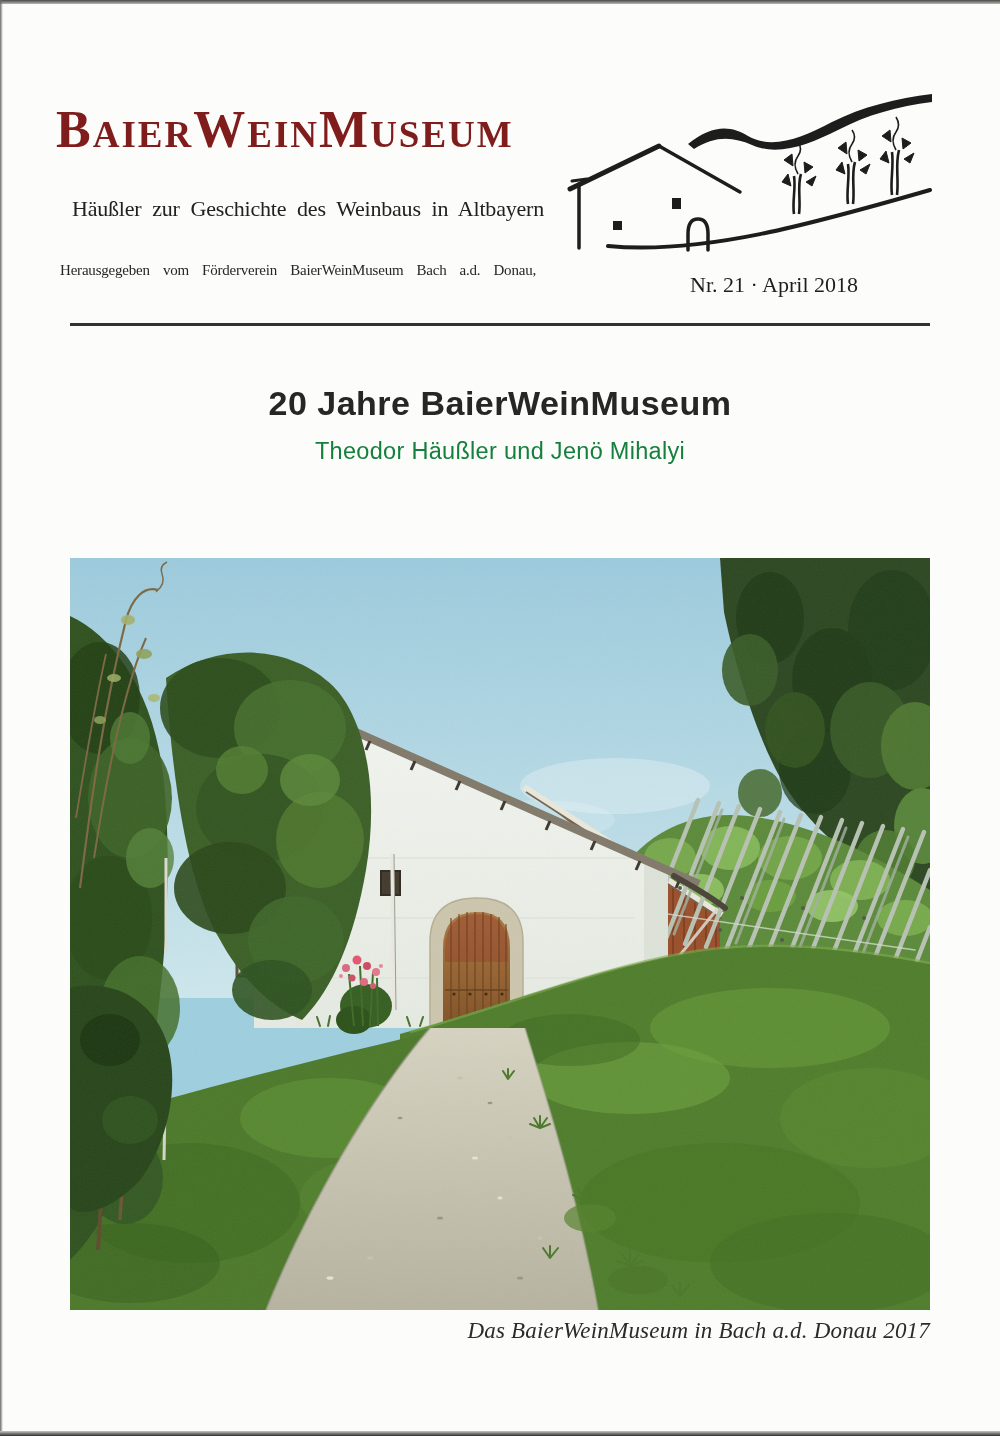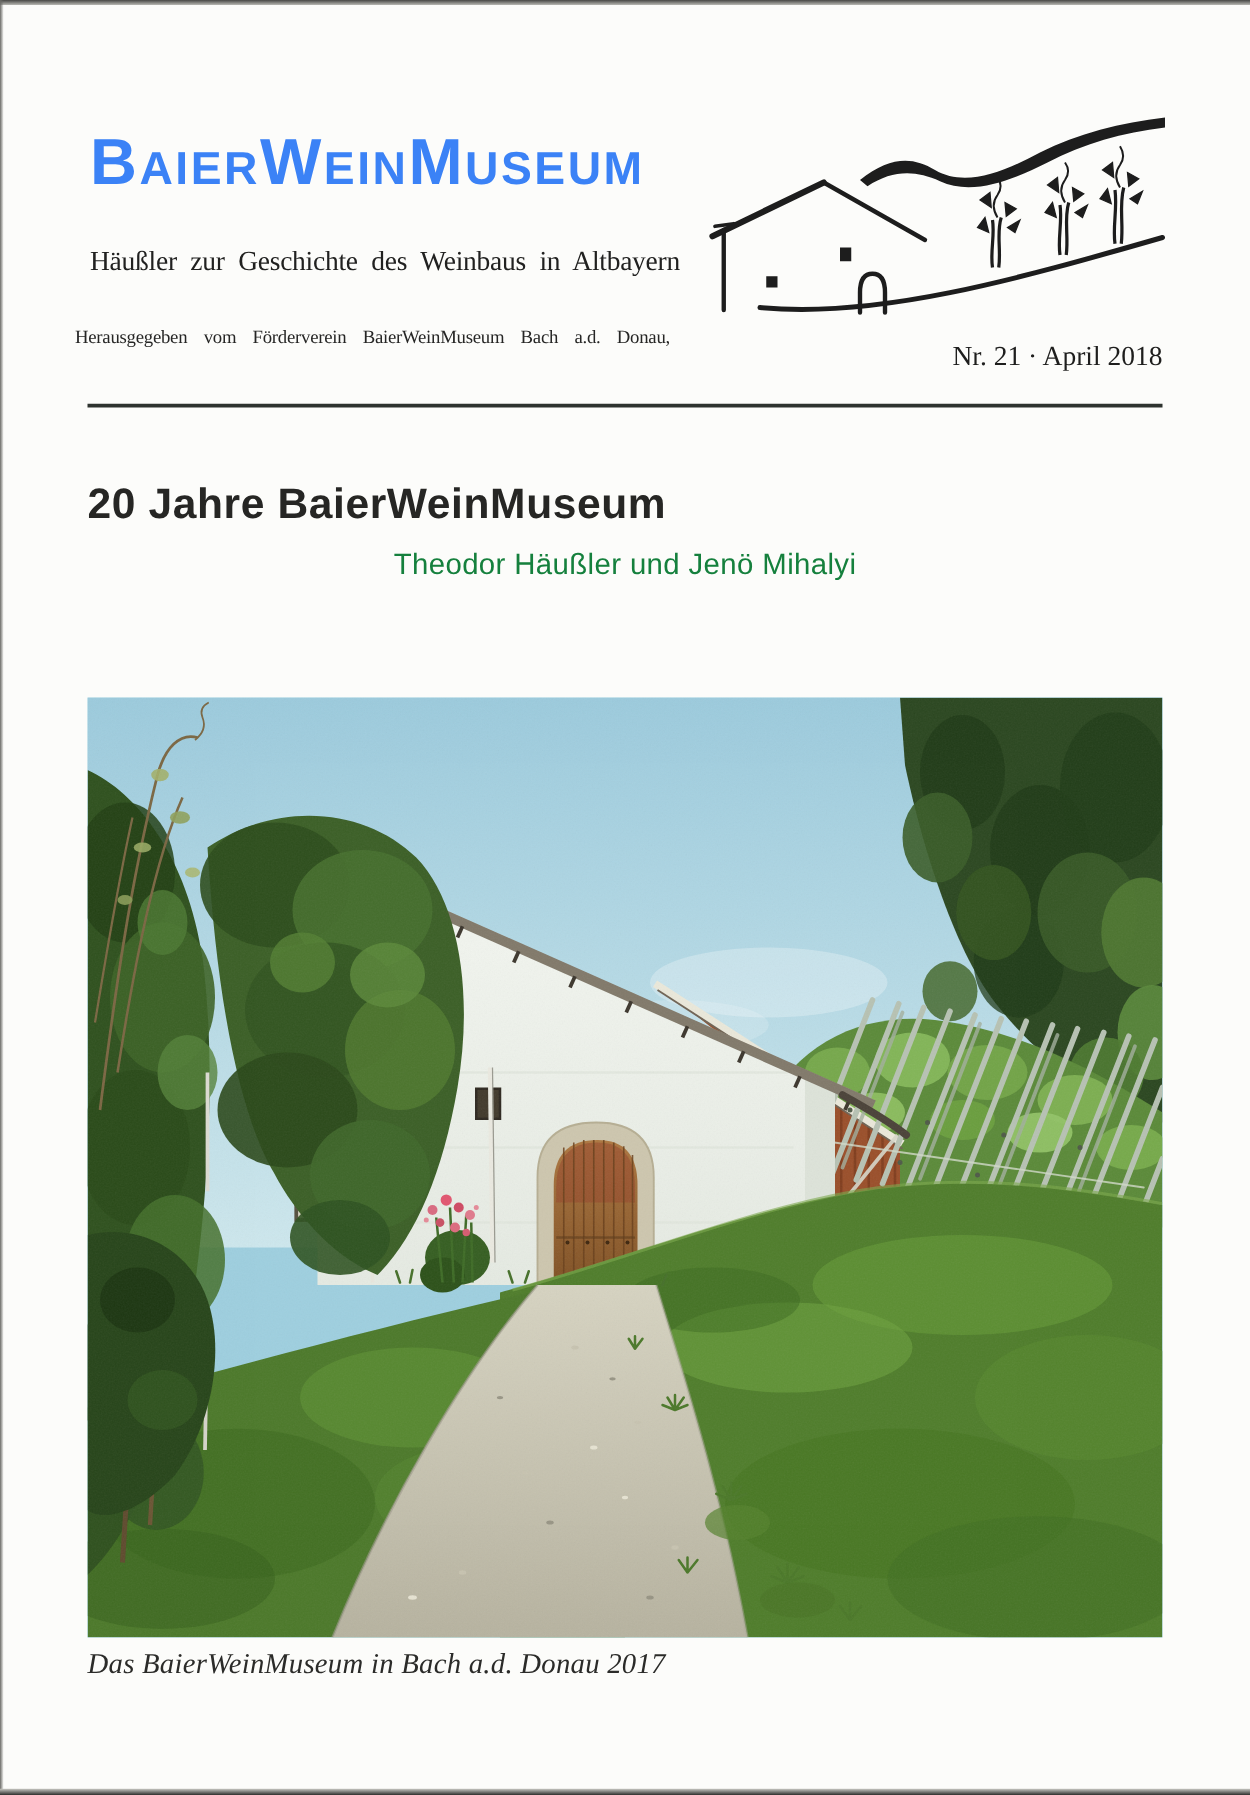--- a/index.html
+++ b/index.html
@@ -7,45 +7,45 @@
     position:relative;width:1000px;height:1436px;margin:0 auto;
     background:#fcfcfa;overflow:hidden;
     font-family:"Liberation Serif",serif;color:#1c1c1c;
   }
   
   .scan-edge-top{position:absolute;left:0;top:0;width:1000px;height:4px;background:linear-gradient(to bottom,#474744,#b9b9b4);}
   .scan-edge-bottom{position:absolute;left:0;bottom:0;width:1000px;height:5px;background:linear-gradient(to top,#2f2f2d,#c7c7c2);}
   .scan-edge-left{position:absolute;left:0;top:0;width:3px;height:1436px;background:linear-gradient(to right,#6a6a66,rgba(250,250,248,0));}
 
   
-  .masthead{position:absolute;left:72px;top:100px;width:520px;
-    font-family:Liberation Sans, sans-serif;font-weight:700;color:#3b82f6;
+  .masthead{position:absolute;left:56px;top:100px;width:520px;
+    font-family:Liberation Serif, serif;font-weight:700;color:#7f1d1d;
     letter-spacing:2px;white-space:nowrap;}
   .masthead .big{font-size:52px;line-height:60px;}
   .masthead .sc{font-size:37px;text-transform:uppercase;}
   .subtitle{position:absolute;left:72px;top:196px;width:472px;
     font-size:22px;letter-spacing:-0.2px;color:#212120;
     text-align:justify;text-align-last:justify;white-space:nowrap;}
   .imprint{position:absolute;left:60px;top:257px;width:476px;font-size:15px;line-height:26px;color:#262625;}
   .imprint div{text-align:justify;text-align-last:justify;letter-spacing:-0.2px;white-space:nowrap;}
-  .issue{position:absolute;left:690px;top:272px;width:240px;text-align:right;
+  .issue{position:absolute;left:690px;top:272px;width:240px;
     font-size:22px;color:#1e1e1d;}
   .logo{position:absolute;left:562px;top:92px;width:376px;height:176px;}
   .rule{position:absolute;left:70px;top:323px;width:860px;height:3px;background:#2e332f;}
 
   
-  .article-title{position:absolute;left:70px;top:384px;width:860px;
+  .article-title{position:absolute;left:70px;top:384px;width:860px;text-align:center;
     font-family:"Liberation Sans",sans-serif;font-weight:700;font-size:34px;color:#262624;letter-spacing:0.5px;}
   .article-authors{position:absolute;left:70px;top:438px;width:860px;text-align:center;
     font-family:"Liberation Sans",sans-serif;font-weight:400;font-size:23.5px;color:#15803d;letter-spacing:0.3px;}
 
   
   .photo{position:absolute;left:70px;top:558px;width:860px;height:752px;overflow:hidden;background:#9ecfdf;}
   .photo svg{display:block;width:860px;height:752px;}
-  .caption{position:absolute;left:70px;top:1318px;width:860px;text-align:left;
+  .caption{position:absolute;left:70px;top:1318px;width:860px;text-align:right;
     font-size:23px;font-style:italic;color:#2b2b29;letter-spacing:0.2px;}
 </style>
 </head>
 <body>
 
 <div id="page">
   <div class="scan-edge-top"></div>
   <div class="scan-edge-left"></div>
   <div class="scan-edge-bottom"></div>
 

